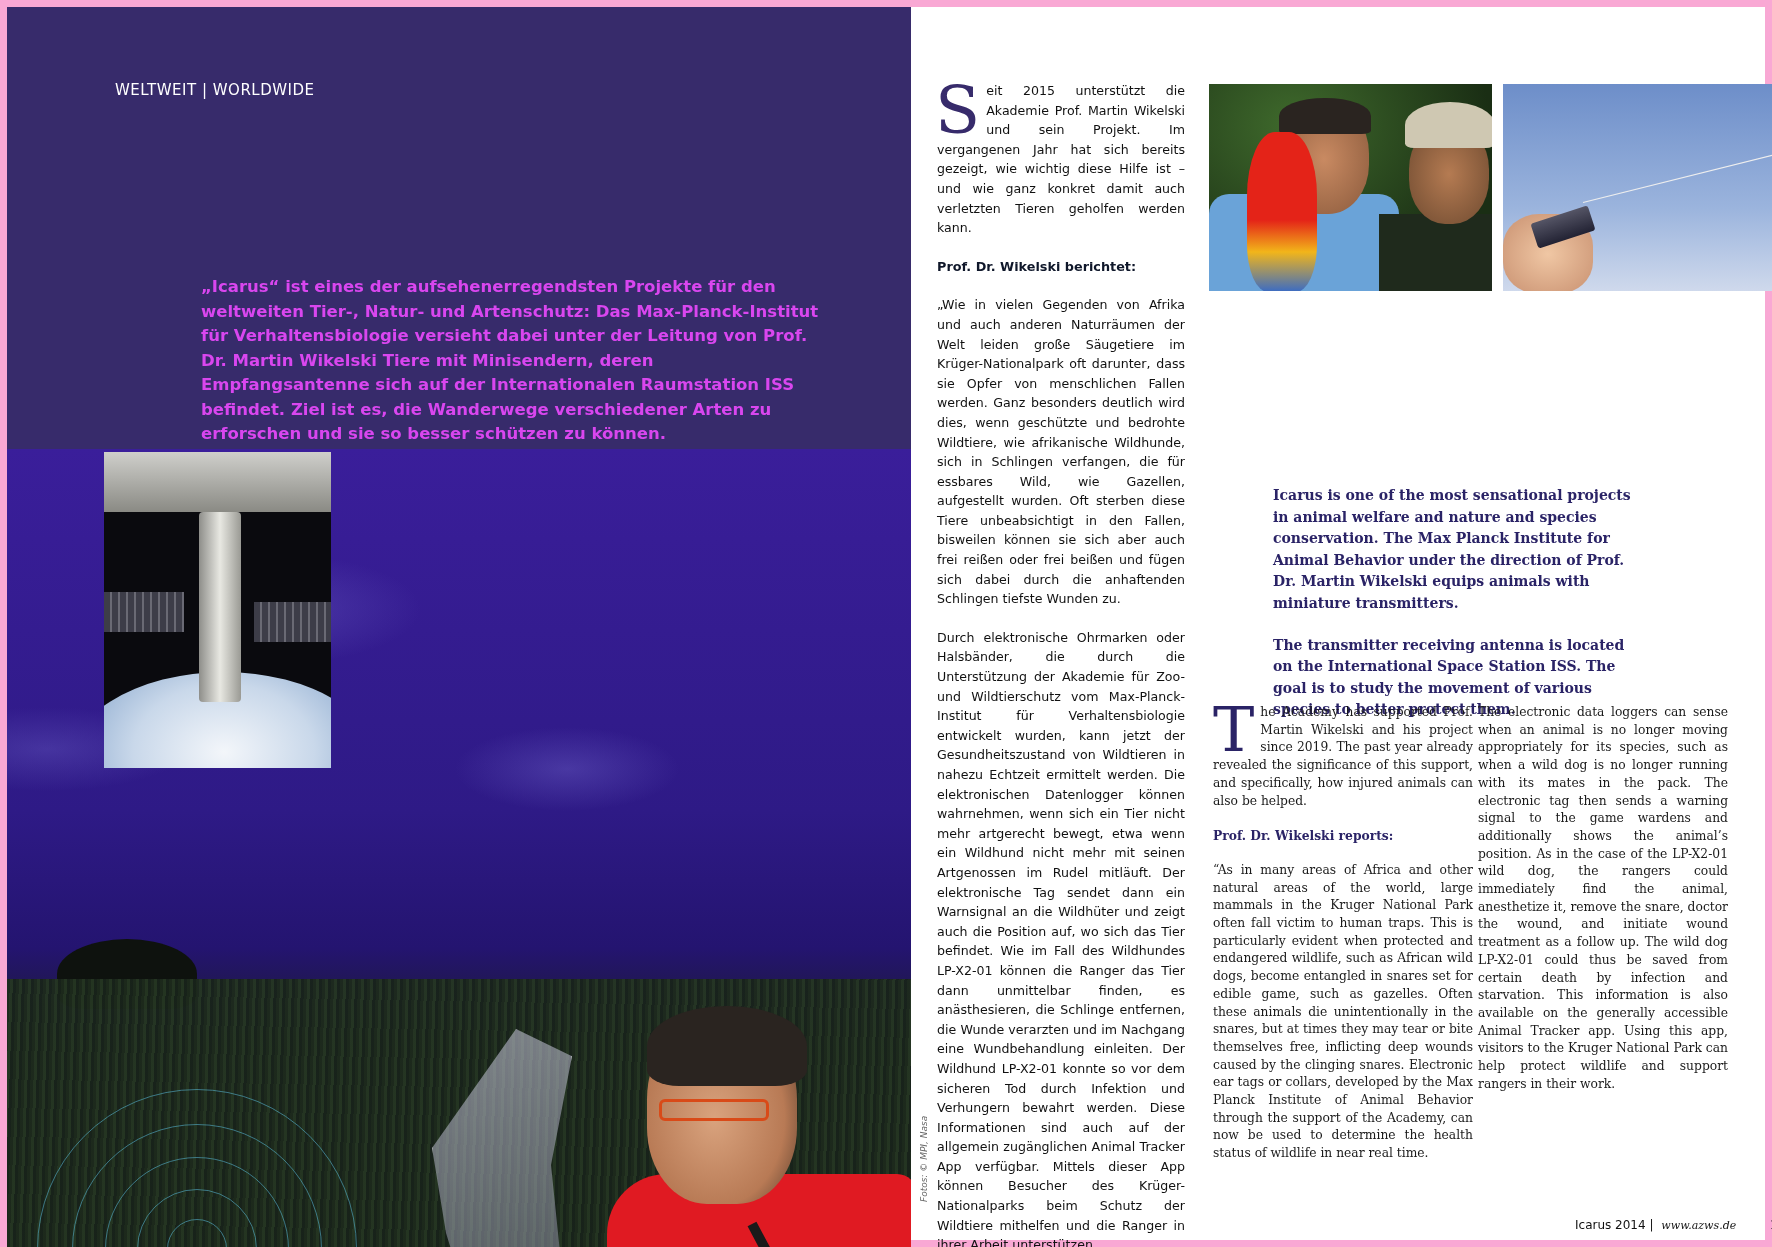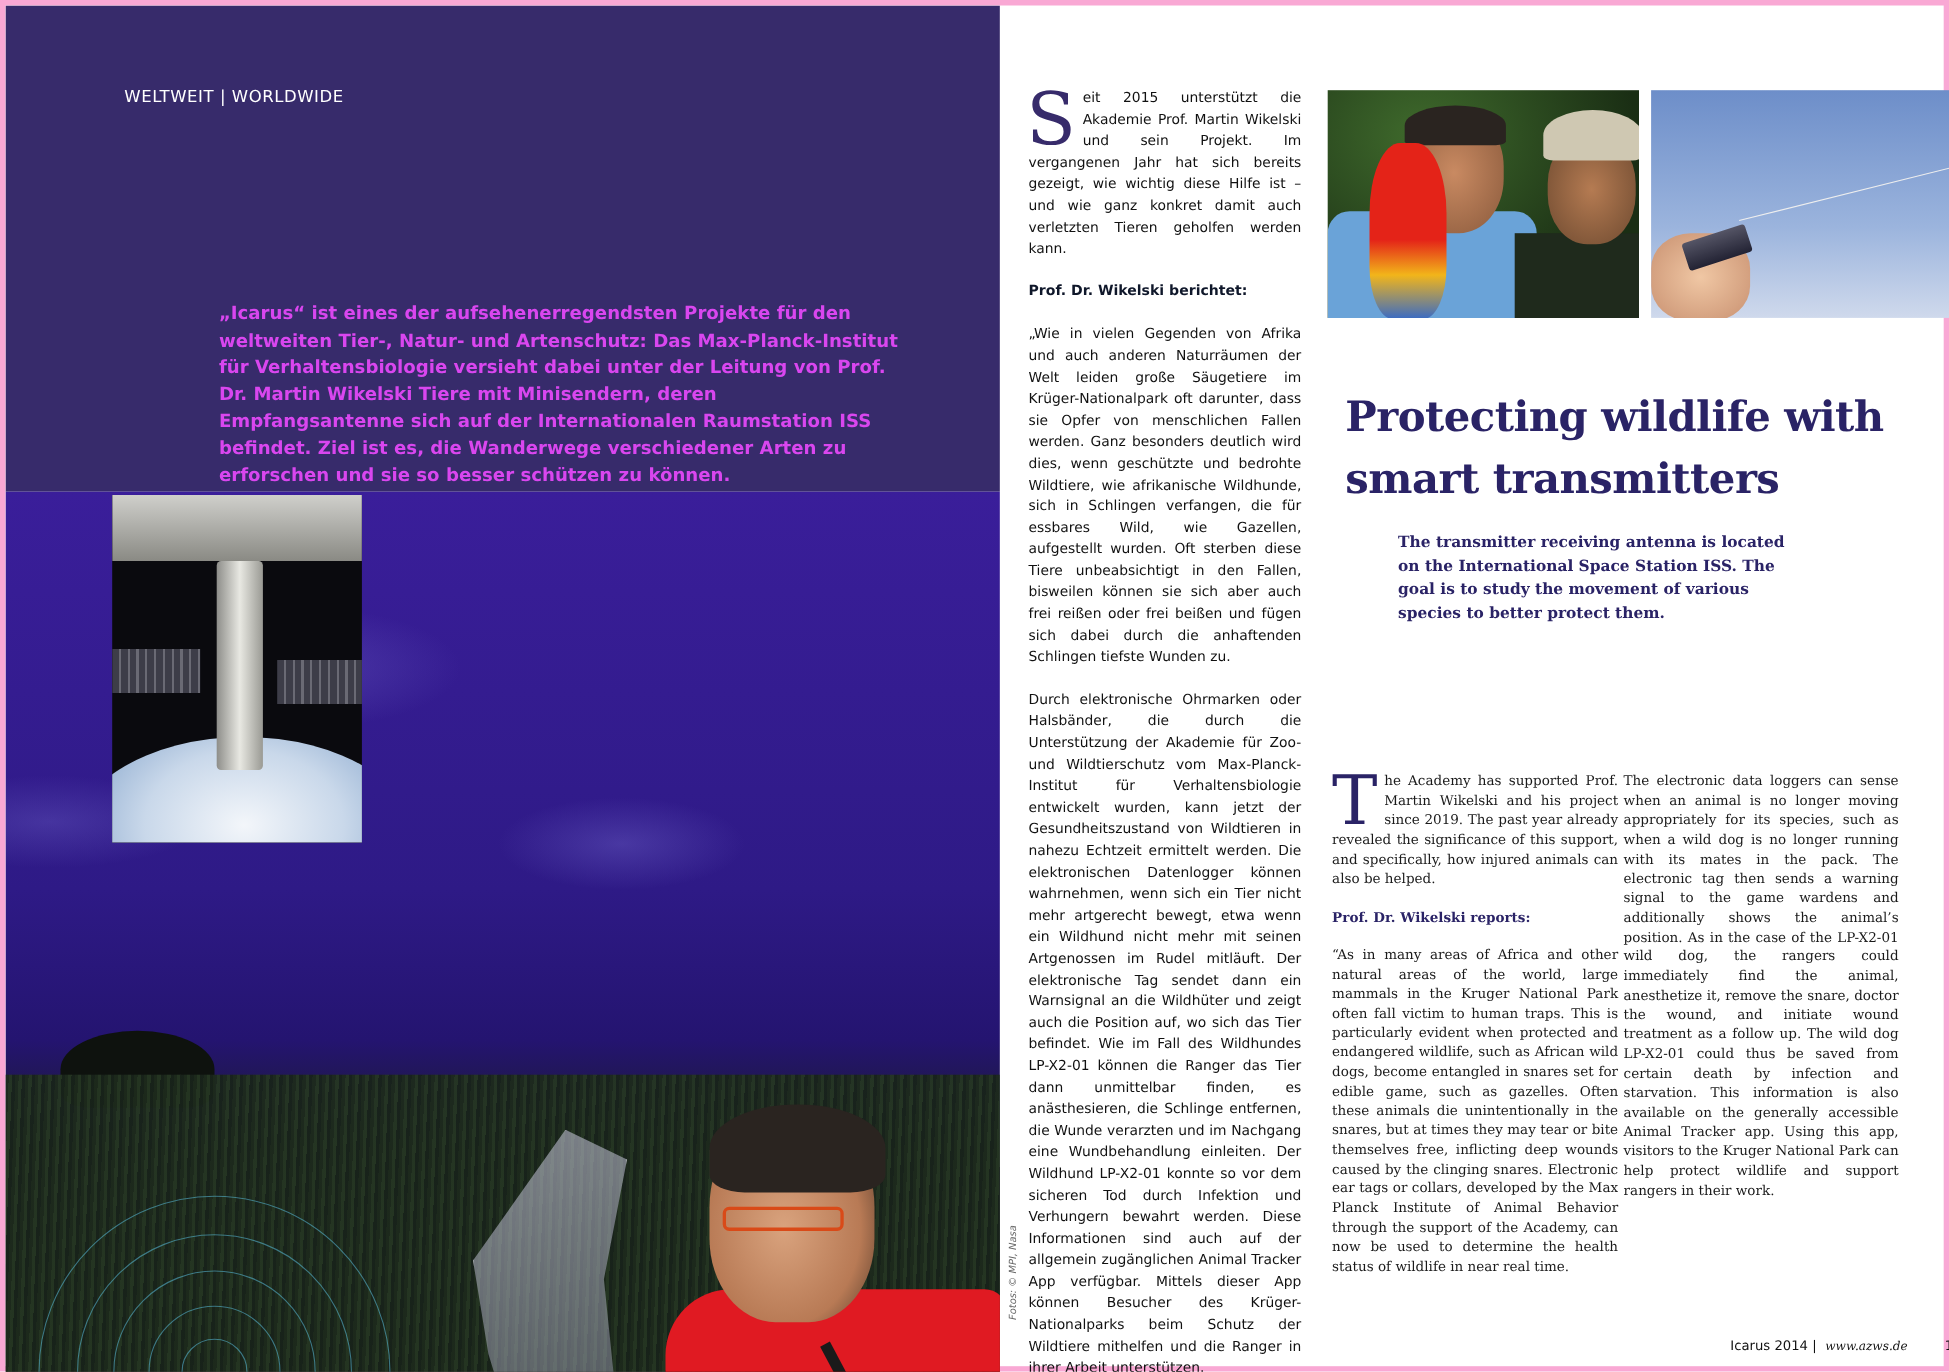--- a/index.html
+++ b/index.html
@@ -1,19 +1,19 @@
 <!DOCTYPE html>
 <html><head>
 <meta charset="utf-8">
 <style>
   * { box-sizing: border-box; margin: 0; padding: 0; }
   html, body { width: 1772px; height: 1247px; background: #fff; overflow: hidden; }
   body { position: relative; font-family: "DejaVu Sans", sans-serif; }
 
-  .spread { position: absolute; left: 0; top: 0; width: 1772px; height: 1247px; background:#fff; border:5px solid #f9a8d4; }
+  .spread { position: absolute; left: 0; top: 0; width: 1772px; height: 1247px; background:#fff; border:7px solid #f9a8d4; }
 
   
   .left-page { position:absolute; left:0; top:0; width:904px; height:1247px; overflow:hidden; }
   .header-band { position:absolute; left:0; top:0; width:904px; height:442px; background:#372b6b; }
   .kicker { position:absolute; left:108px; top:74px; color:#fff; font-family:"DejaVu Sans", sans-serif; font-size:15px; letter-spacing:0.5px; }
   .de-title { position:absolute; left:104px; top:108px; color:#fff; font-family:"DejaVu Sans", sans-serif; font-weight:200; font-size:52px; line-height:64px; letter-spacing:-0.5px; }
   .de-lead { position:absolute; left:194px; top:268px; width:620px; color:#d946ef; font-family:"DejaVu Sans", sans-serif; font-weight:bold; font-size:16.5px; line-height:24.5px; }
 
   .photo-area { position:absolute; left:0; top:442px; width:904px; height:805px;
     background:
@@ -155,25 +155,22 @@
     <div class="p-man2"></div>
     <div class="p-cap"></div>
     <div class="parrot"></div>
   </div>
   <div class="sky-photo">
     <div class="antenna"></div>
     <div class="hand"></div>
     <div class="device"></div>
   </div>
 
-  <div class="en-title">
-    <div>Protecting wildlife with</div>
-    <div>smart transmitters</div>
-  </div>
   <div class="en-lead">
+    <p>Icarus is one of the most sensational projects in animal welfare and nature and species conservation. The Max Planck Institute for Animal Behavior under the direction of Prof. Dr. Martin Wikelski equips animals with miniature transmitters.</p>
     <p>The transmitter receiving antenna is located on the International Space Station ISS. The goal is to study the movement of various species to better protect them.</p>
   </div>
 
   <div class="en-col c1">
     <p>
       <span class="dropcap-t">T</span>
       <span>he Academy has supported Prof. Martin Wikelski and his project since 2019. The past year already revealed the significance of this support, and specifically, how injured animals can also be helped.</span>
     </p>
     <p class="subhead-en">Prof. Dr. Wikelski reports:</p>
     <p>“As in many areas of Africa and other natural areas of the world, large mammals in the Kruger National Park often fall victim to human traps. This is particularly evident when protected and endangered wildlife, such as African wild dogs, become entangled in snares set for edible game, such as gazelles. Often these animals die unintentionally in the snares, but at times they may tear or bite themselves free, inflicting deep wounds caused by the clinging snares. Electronic ear tags or collars, developed by the Max Planck Institute of Animal Behavior through the support of the Academy, can now be used to determine the health status of wildlife in near real time.</p>

